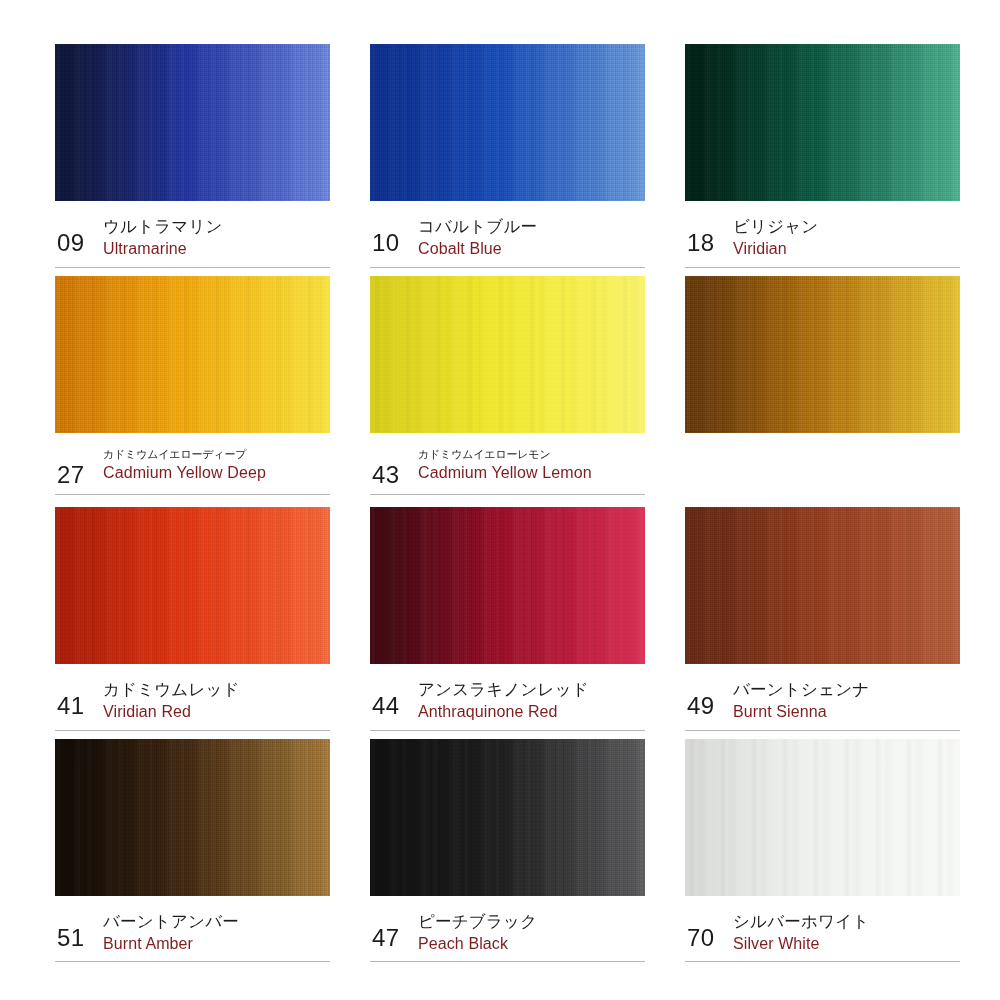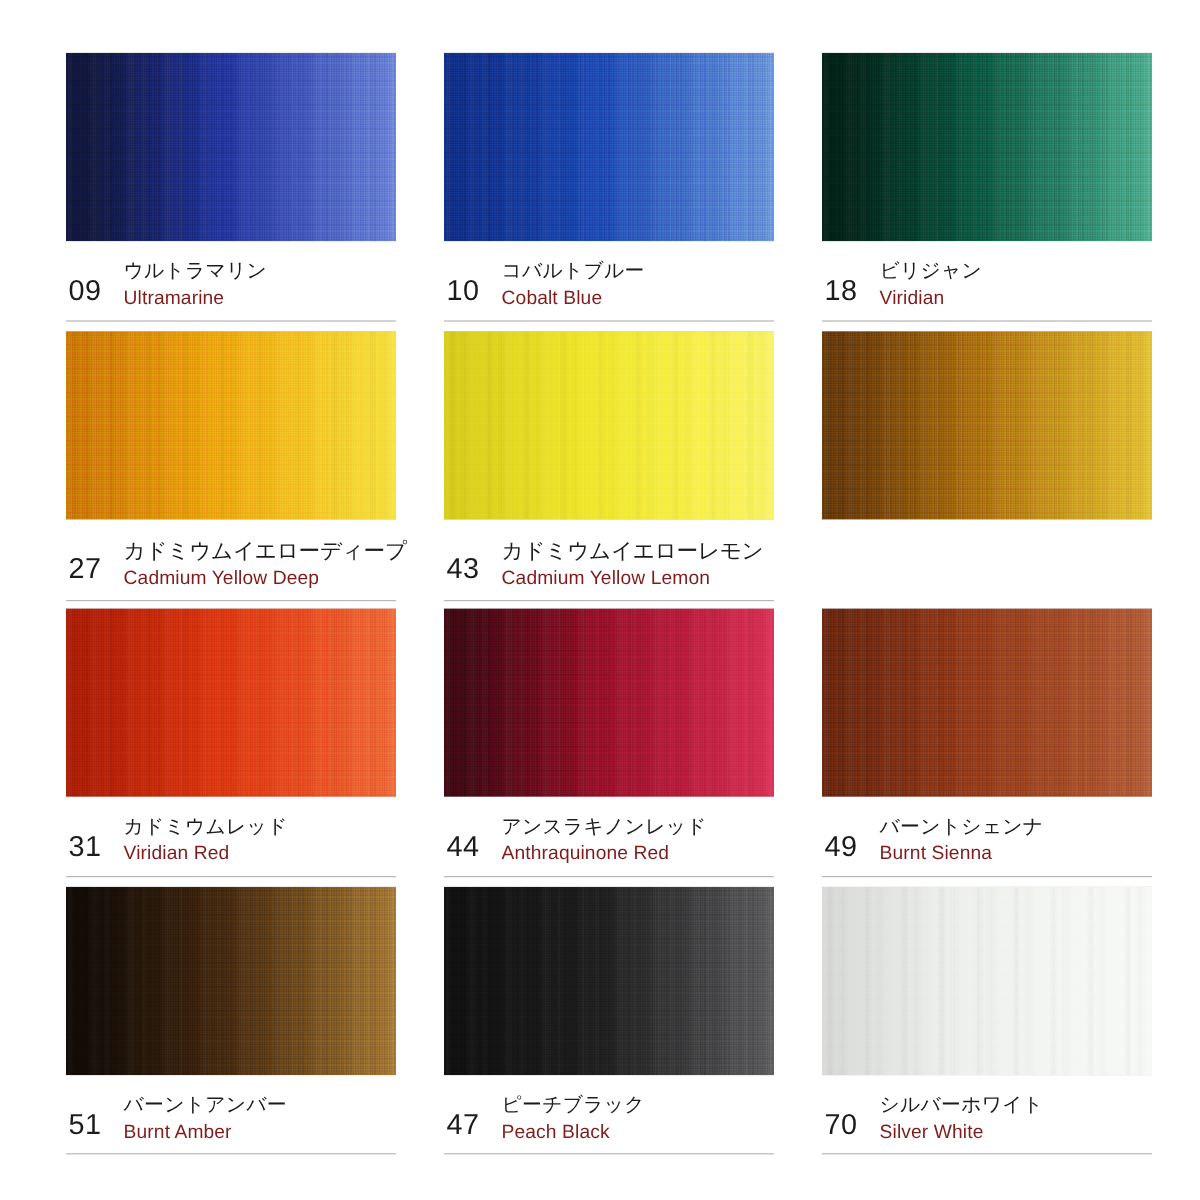--- a/index.html
+++ b/index.html
@@ -158,21 +158,21 @@
     font-size: 16px;
     font-weight: 400;
     color: #7f1d1d;
     line-height: 1.35;
     letter-spacing: 0.1px;
     white-space: nowrap;
   }
 
   
   .name-ja.long {
-    font-size: 18px;
+    font-size: 11px;
     letter-spacing: -0.2px;
   }
 </style>
 </head>
 <body>
 
 <div class="sheet">
     <div class="swatch-cell">
     <div class="chip">
       <div class="paint" style="background: linear-gradient(90deg, rgb(18, 26, 70) 0%, rgb(18, 26, 70) 8%, rgb(34, 53, 163) 48%, rgb(90, 118, 212) 100%);"></div>
@@ -264,21 +264,21 @@
     </div>
     <div class="swatch-cell">
     <div class="chip">
       <div class="paint" style="background: linear-gradient(90deg, rgb(195, 34, 7) 0%, rgb(195, 34, 7) 8%, rgb(226, 56, 14) 48%, rgb(239, 90, 34) 100%);"></div>
       <div class="streaks"></div>
       <div class="weave-v"></div>
       <div class="weave-h"></div>
       <div class="sheen"></div>
     </div>
     <div class="caption">
-      <div class="chip-number">31</div>
+      <div class="chip-number">41</div>
       <div class="names">
         <div class="name-ja">カドミウムレッド</div>
         <div class="name-en">Viridian Red</div>
       </div>
     </div>
     </div>
     <div class="swatch-cell">
     <div class="chip">
       <div class="paint" style="background: linear-gradient(90deg, rgb(75, 10, 21) 0%, rgb(75, 10, 21) 8%, rgb(157, 14, 40) 48%, rgb(214, 26, 67) 100%);"></div>
       <div class="streaks"></div>

